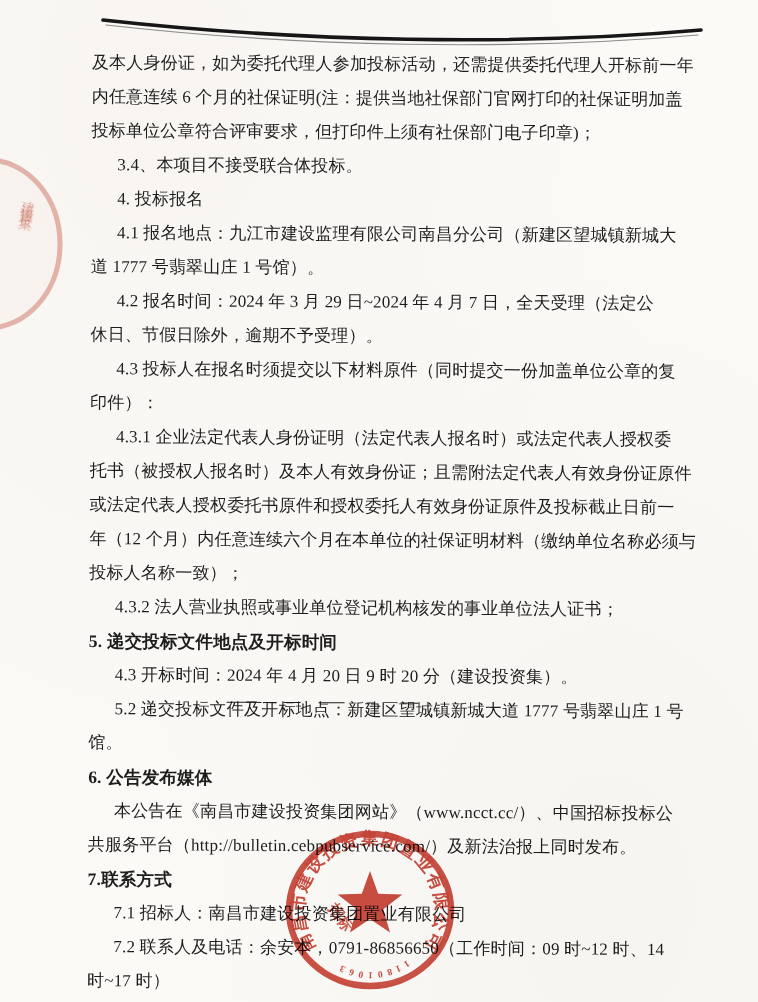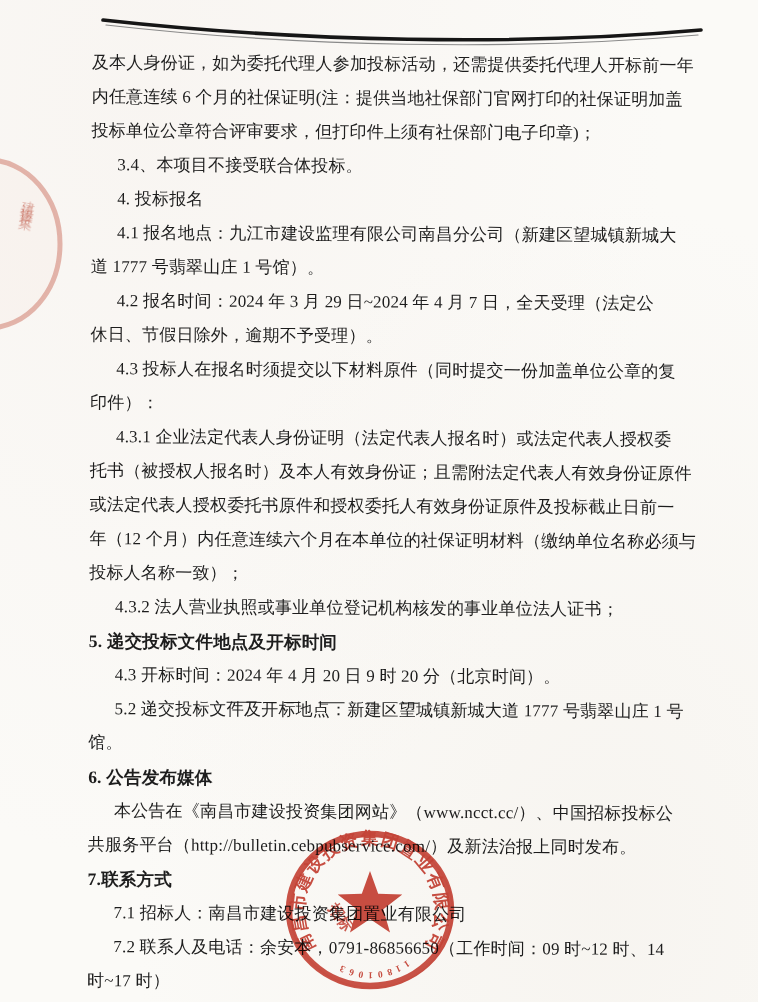--- a/index.html
+++ b/index.html
@@ -77,21 +77,21 @@
   <div class="row indent">4.3 投标人在报名时须提交以下材料原件（同时提交一份加盖单位公章的复</div>
   <div class="row">印件）：</div>
   <div class="row indent">4.3.1 企业法定代表人身份证明（法定代表人报名时）或法定代表人授权委</div>
   <div class="row">托书（被授权人报名时）及本人有效身份证；且需附法定代表人有效身份证原件</div>
   <div class="row">或法定代表人授权委托书原件和授权委托人有效身份证原件及投标截止日前一</div>
   <div class="row">年（12 个月）内任意连续六个月在本单位的社保证明材料（缴纳单位名称必须与</div>
   <div class="row">投标人名称一致）；</div>
   <div class="row indent">4.3.2 法人营业执照或事业单位登记机构核发的事业单位法人证书；</div>
   <div class="row heading">5. 递交投标文件地点及开标时间</div>
   <div class="row indent">
-    <span>4.3 开标时间：</span><span class="u">2024</span><span> 年</span><span class="u"> 4 </span><span>月</span><span class="u"> 20 </span><span>日 </span><span class="u">9</span><span> 时 </span><span class="u">20</span><span> 分（北京时间）。</span>
+    <span>4.3 开标时间：</span><span class="u">2024</span><span> 年</span><span class="u"> 4 </span><span>月</span><span class="u"> 20 </span><span>日 </span><span class="u">9</span><span> 时 </span><span class="u">20</span><span> 分（建设投资集）。</span>
   </div>
   <div class="row indent">5.2 递交投标文件及开标地点：新建区望城镇新城大道 1777 号翡翠山庄 1 号</div>
   <div class="row">馆。</div>
   <div class="row heading">6. 公告发布媒体</div>
   <div class="row indent">本公告在《南昌市建设投资集团网站》（www.ncct.cc/）、中国招标投标公</div>
   <div class="row">共服务平台（http://bulletin.cebpubservice.com/）及新法治报上同时发布。</div>
   <div class="row heading">7.联系方式</div>
   <div class="row indent">7.1 招标人：南昌市建设投资集团置业有限公司</div>
   <div class="row indent">7.2 联系人及电话：余安本，0791-86856650（工作时间：09 时~12 时、14</div>
   <div class="row">时~17 时）</div>

